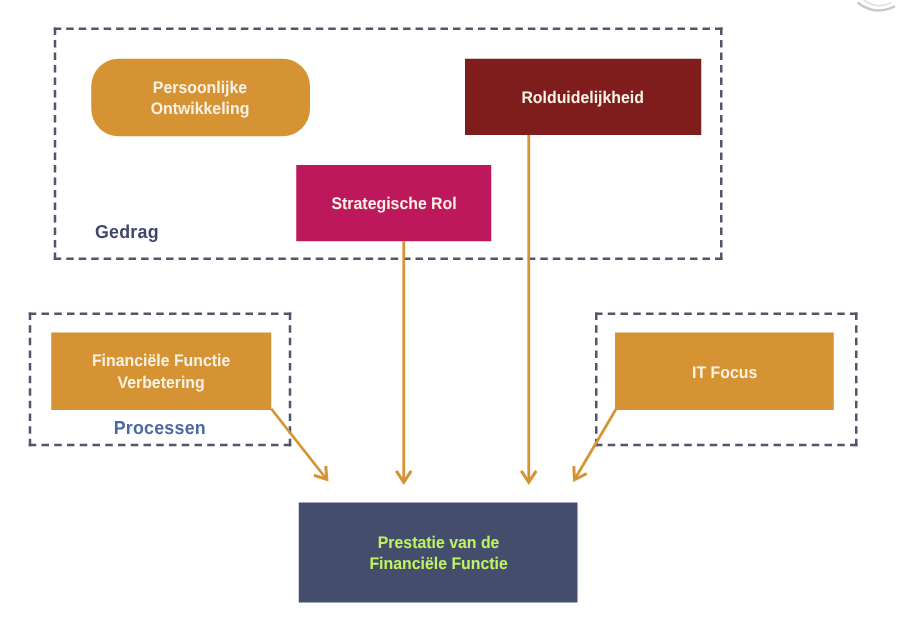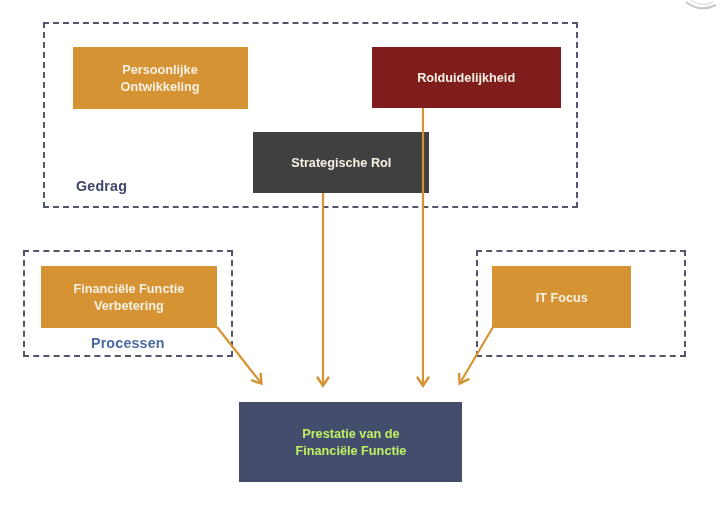--- a/index.html
+++ b/index.html
@@ -77,43 +77,43 @@
       <span class="txt">Processen</span>
     </div>
   </div>
 
   <div class="group" style="left: 476px; top: 250px; width: 210px; height: 107px; border-color: rgb(81, 86, 107);">
     <div class="group-label label-center" style="bottom: 24px; color: #0f766e;">
       <span class="txt">IT</span>
     </div>
   </div>
 
-  <div class="node" style="left: 73px; top: 47px; width: 175px; height: 62px; background-color: rgb(214, 147, 52);">
+  <div class="node" style="left: 73px; top: 47px; width: 175px; height: 62px; background-color: rgb(214, 147, 52); border-radius: 22px;">
     <span class="txt">
       <span>Persoonlijke</span><br>
       <span>Ontwikkeling</span>
     </span>
   </div>
 
   <div class="node" style="left: 372px; top: 47px; width: 189px; height: 61px; background-color: #7f1d1d;">
     <span class="txt">Rolduidelijkheid</span>
   </div>
 
-  <div class="node" style="left: 237px; top: 132px; width: 176px; height: 61px; background-color: #404040; margin-left: 16px;">
+  <div class="node" style="left: 237px; top: 132px; width: 156px; height: 61px; background-color: #be185d;">
     <span class="txt">Strategische Rol</span>
   </div>
 
   <div class="node" style="left: 41px; top: 266px; width: 176px; height: 62px; background-color: rgb(214, 147, 52);">
     <span class="txt">
       <span>Financiële Functie</span><br>
       <span>Verbetering</span>
     </span>
   </div>
 
-  <div class="node" style="left: 492px; top: 266px; width: 139px; height: 62px; background-color: rgb(214, 147, 52);">
+  <div class="node" style="left: 492px; top: 266px; width: 175px; height: 62px; background-color: rgb(214, 147, 52);">
     <span class="txt">IT Focus</span>
   </div>
 
   <div class="dark-node" style="left: 239px; top: 402px; width: 223px; height: 80px; background-color: rgb(69, 77, 109);">
     <span class="txt">
       <span>Prestatie van de</span><br>
       <span>Financiële Functie</span>
     </span>
   </div>
 

